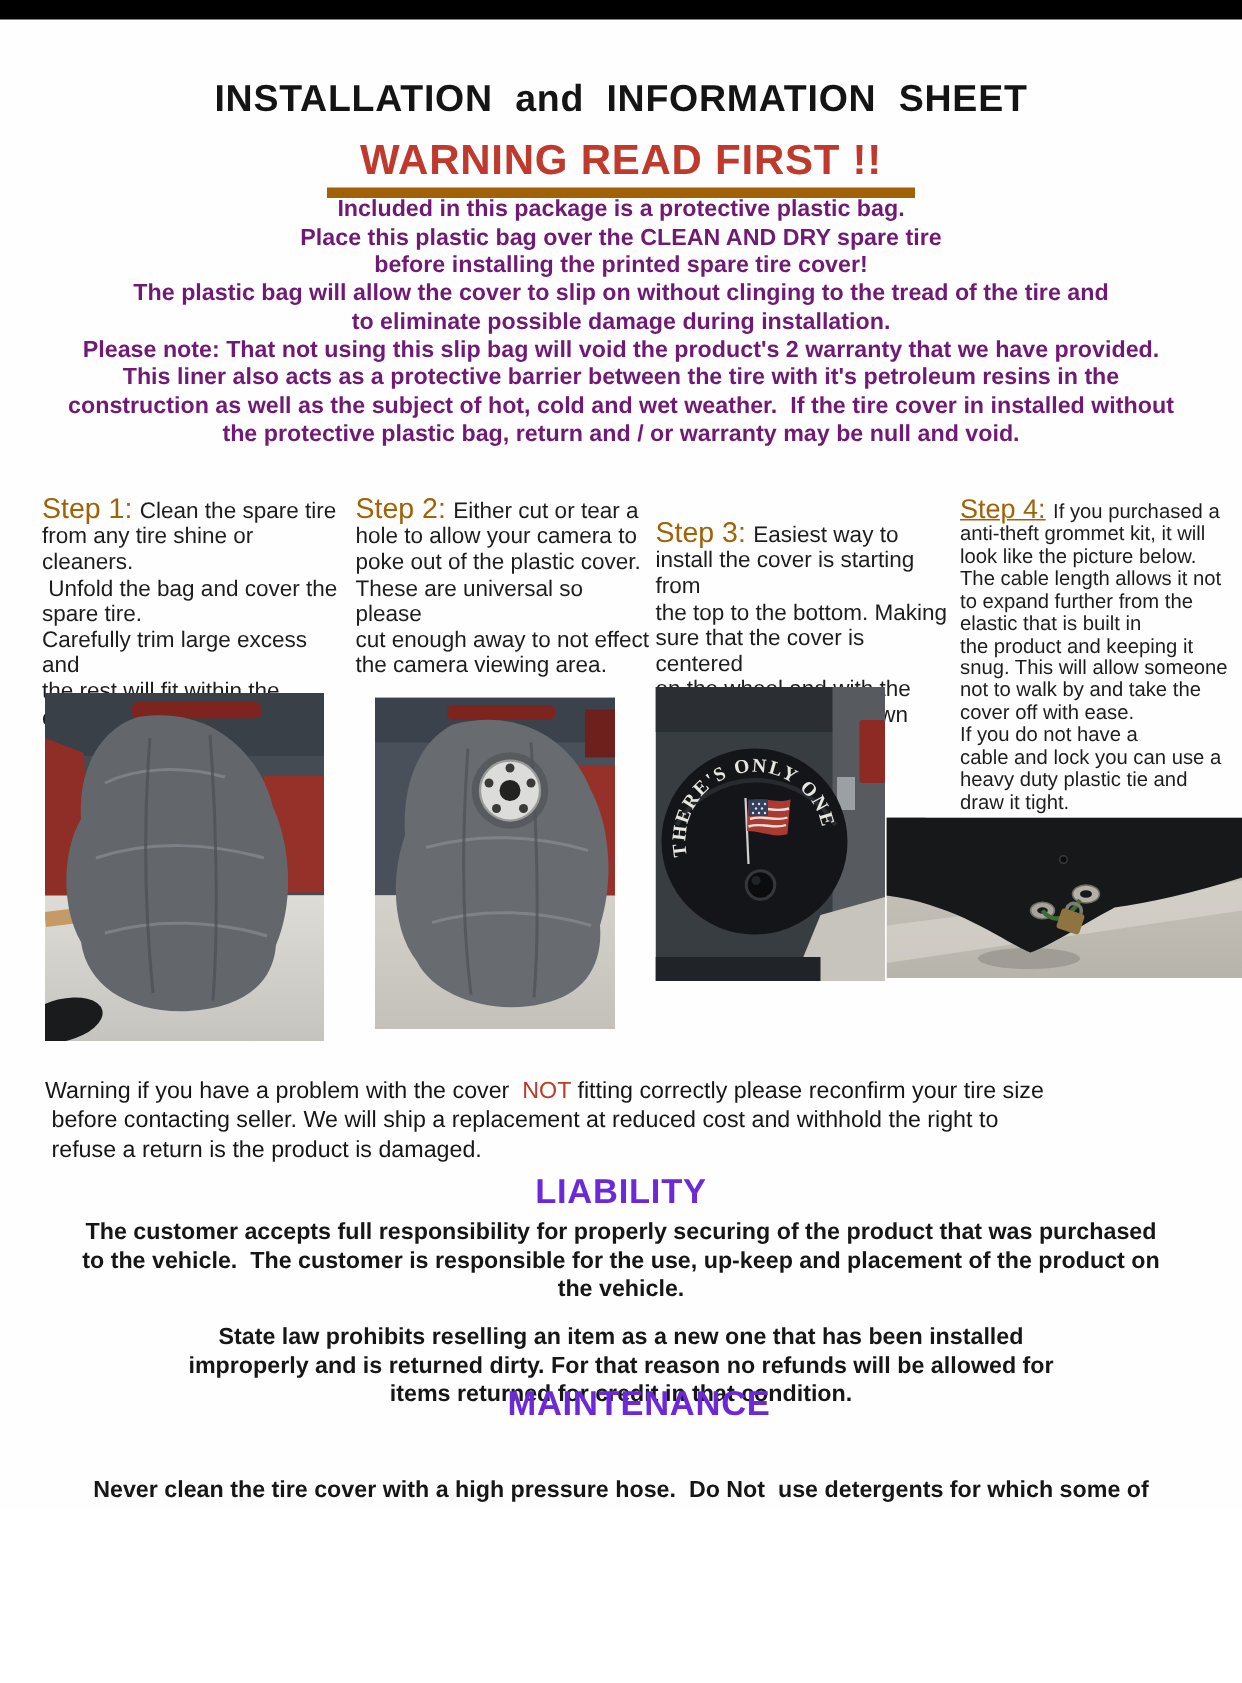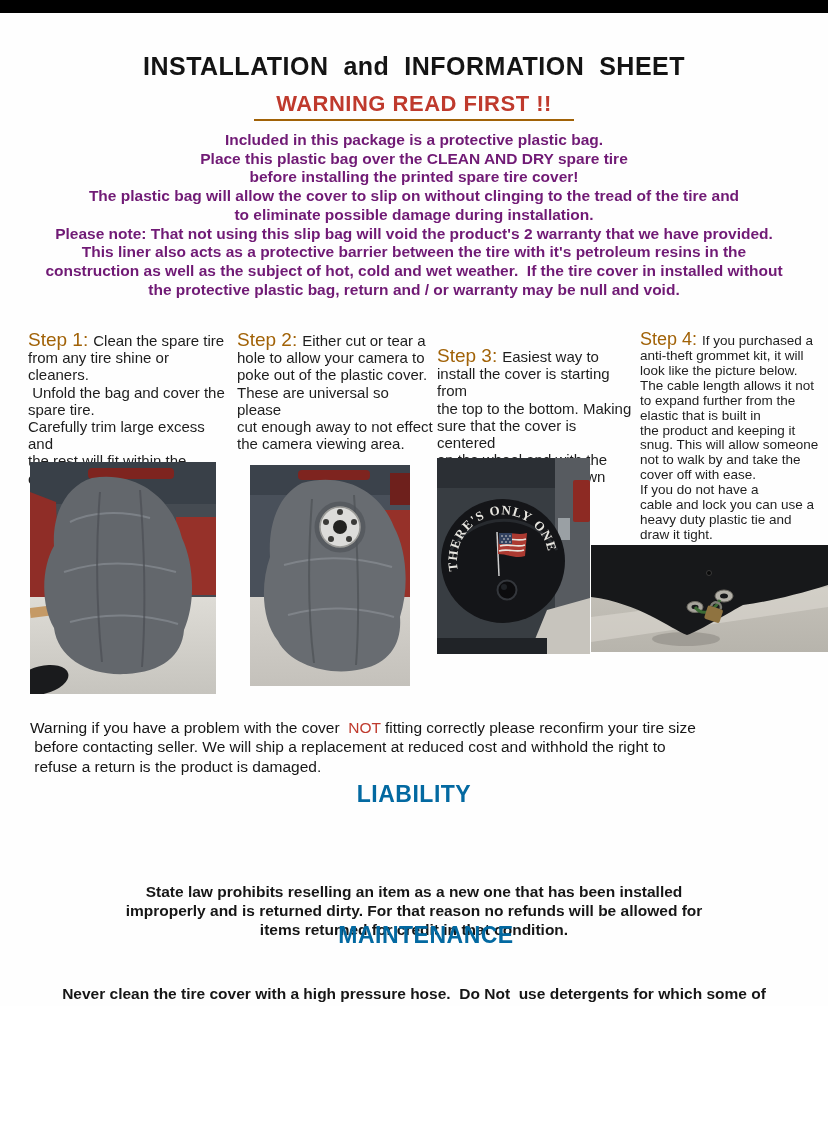--- a/index.html
+++ b/index.html
@@ -10,50 +10,50 @@
   .bar{position:absolute;left:0;width:828px;background:#000;}
   .bar.top{top:0;height:13px;}
   .bar.bottom{top:1090px;height:32px;}
 
   .title{
     position:absolute;top:52px;left:0;width:828px;text-align:center;
     font-size:25px;font-weight:bold;letter-spacing:.5px;white-space:pre;color:#141414;
   }
   .warn-head{position:absolute;top:91px;left:0;width:828px;text-align:center;}
   .warn-head span{
-    display:inline-block;font-size:22px;font-weight:bold;color:#bf3a2d;
-    letter-spacing:.5px;padding:0 22px 2px 22px;border-bottom:2px solid #a16207;white-space:pre;
+    display:inline-block;font-size:28px;font-weight:bold;color:#bf3a2d;
+    letter-spacing:.5px;padding:0 22px 2px 22px;border-bottom:7px solid #a16207;white-space:pre;
   }
   .intro{
     position:absolute;top:131px;left:14px;width:800px;text-align:center;
     font-size:15.5px;font-weight:bold;line-height:18.7px;white-space:pre-wrap;color:#701a75;
   }
   .step{position:absolute;top:330px;font-size:15px;line-height:17.2px;color:#1d1d1d;white-space:pre-wrap;}
   .step .lbl{font-size:19px;color:#a16207;margin-right:5px;line-height:19px;}
   .step1{left:28px;width:198px;}
   .step2{left:237px;width:198px;}
   .step3{left:437px;width:198px;margin-top:16px;}
   .step4{left:640px;width:184px;font-size:13.5px;line-height:14.9px;}
-  .step4 .lbl{font-size:18px;}
+  .step4 .lbl{font-size:18px;text-decoration:underline;}
 
   .photo{position:absolute;display:block;}
   .photo svg{display:block;}
   .photo1{left:30px;top:462px;}
   .photo2{left:250px;top:465px;}
   .photo3{left:437px;top:458px;}
   .photo4{left:591px;top:545px;}
 
   .fitwarn{
     position:absolute;top:718px;left:30px;width:780px;
     font-size:15.5px;font-weight:normal;line-height:19.3px;white-space:pre-wrap;color:#161616;
   }
   .fitwarn .hl{color:#bf3a2d;}
   .sec-head{
     position:absolute;left:0;width:828px;text-align:center;
-    font-size:23px;font-weight:bold;color:#0369a1;letter-spacing:.5px;
+    font-size:23px;font-weight:bold;color:#6d28d9;letter-spacing:.5px;
   }
   .liab-head{top:781px;}
   .maint-head{top:922px;padding-left:12px;}
   .para{
     position:absolute;left:24px;width:780px;text-align:center;
     font-size:15.5px;font-weight:bold;line-height:18.9px;white-space:pre-wrap;color:#161616;
   }
   .liab-body{top:813px;}
   .resale-body{top:883px;}
   .maint-body{top:985px;}
@@ -232,20 +232,23 @@
         <rect x="115" y="62" width="16" height="14" rx="2" fill="#8f7340"></rect>
       </g>
     </svg>
   </div>
 
   <div class="fitwarn"><span>Warning if you have a problem with the cover  </span><span class="hl">NOT</span><span> fitting correctly please reconfirm your tire size
  before contacting seller. We will ship a replacement at reduced cost and withhold the right to
  refuse a return is the product is damaged.</span></div>
 
   <div class="sec-head liab-head">LIABILITY</div>
+  <div class="para liab-body">The customer accepts full responsibility for properly securing of the product that was purchased
+to the vehicle.  The customer is responsible for the use, up-keep and placement of the product on
+the vehicle.</div>
   <div class="para resale-body">State law prohibits reselling an item as a new one that has been installed
 improperly and is returned dirty. For that reason no refunds will be allowed for
 items returned for credit in that condition.</div>
 
   <div class="sec-head maint-head">MAINTENANCE</div>
   <div class="para maint-body">Never clean the tire cover with a high pressure hose.  Do Not  use detergents for which some of
 them contain thinners and / or cleaners that would damage the print for they will lift and fade the
 print color, we recommend the Black Magic tire shine.</div>
 
   <div class="bar bottom"></div>

